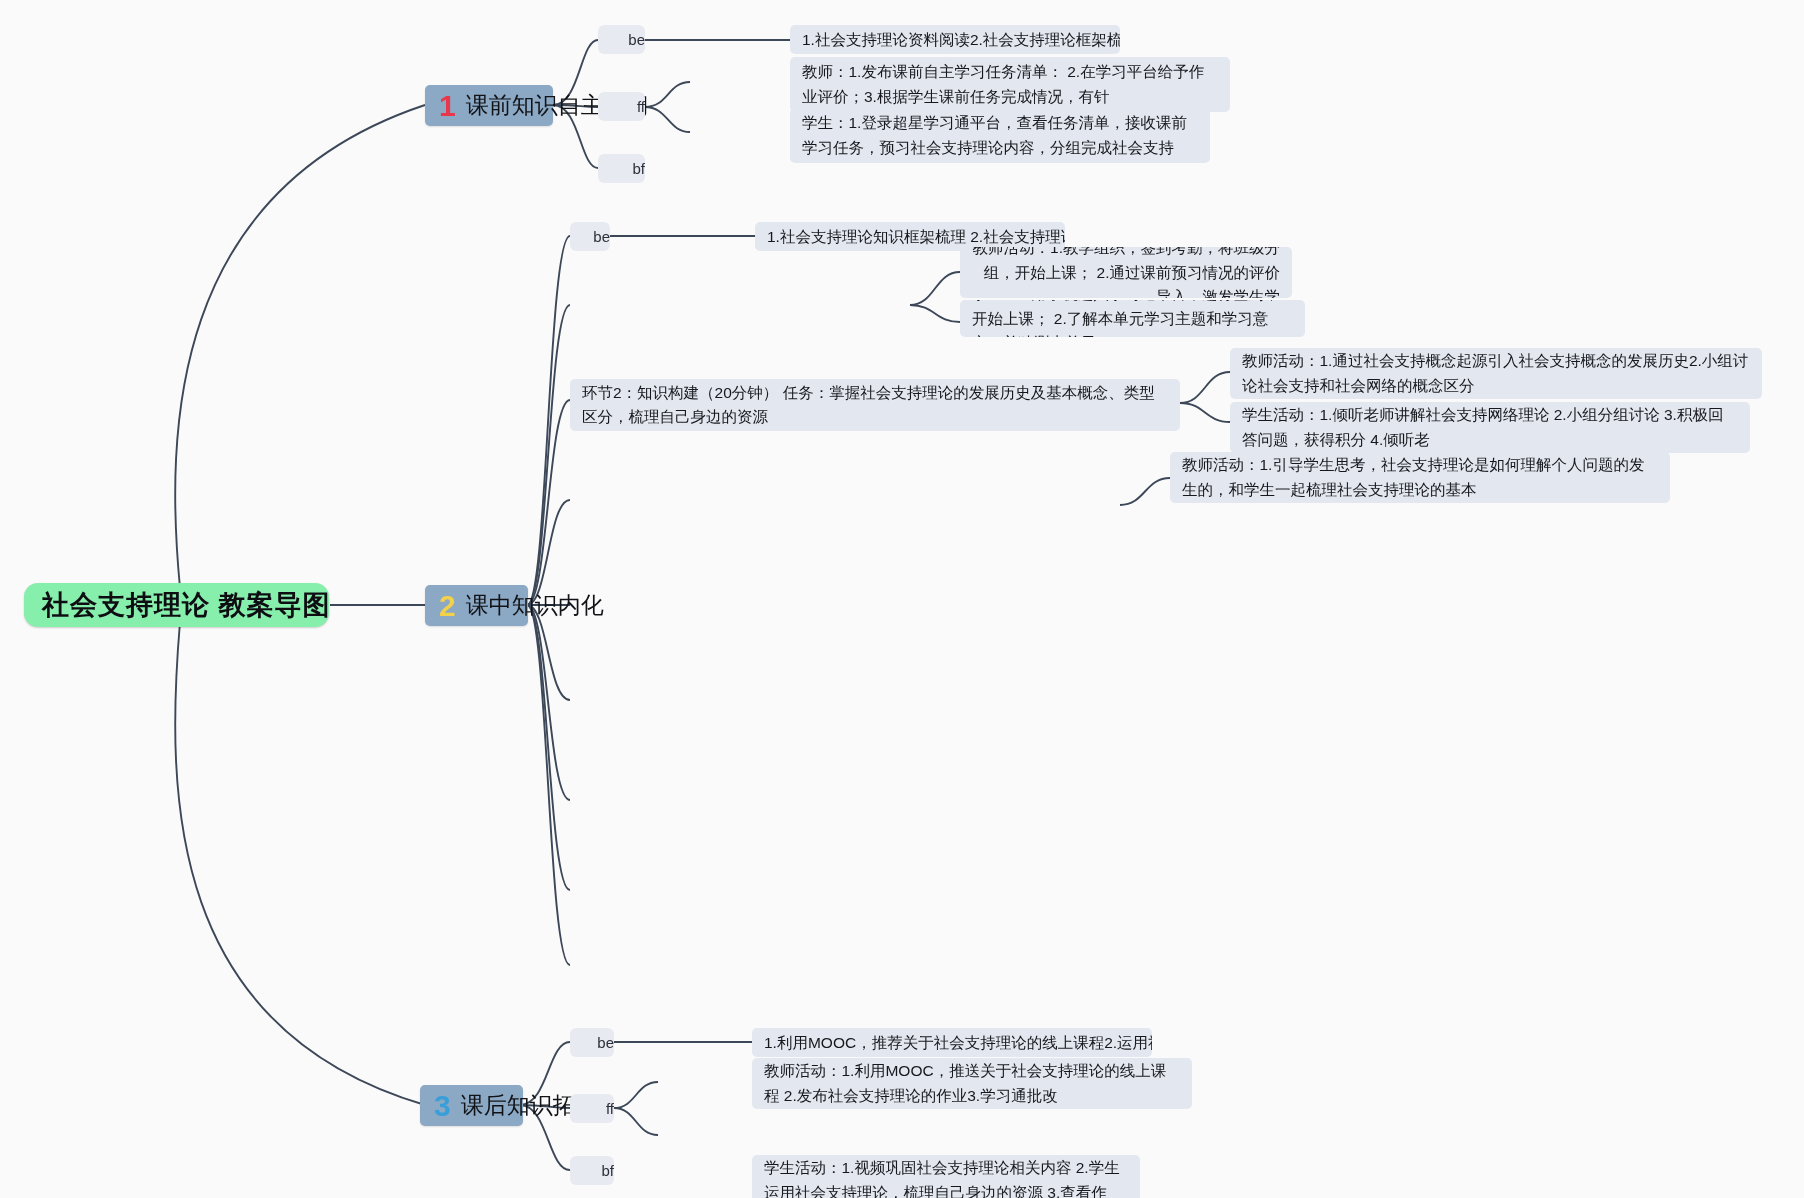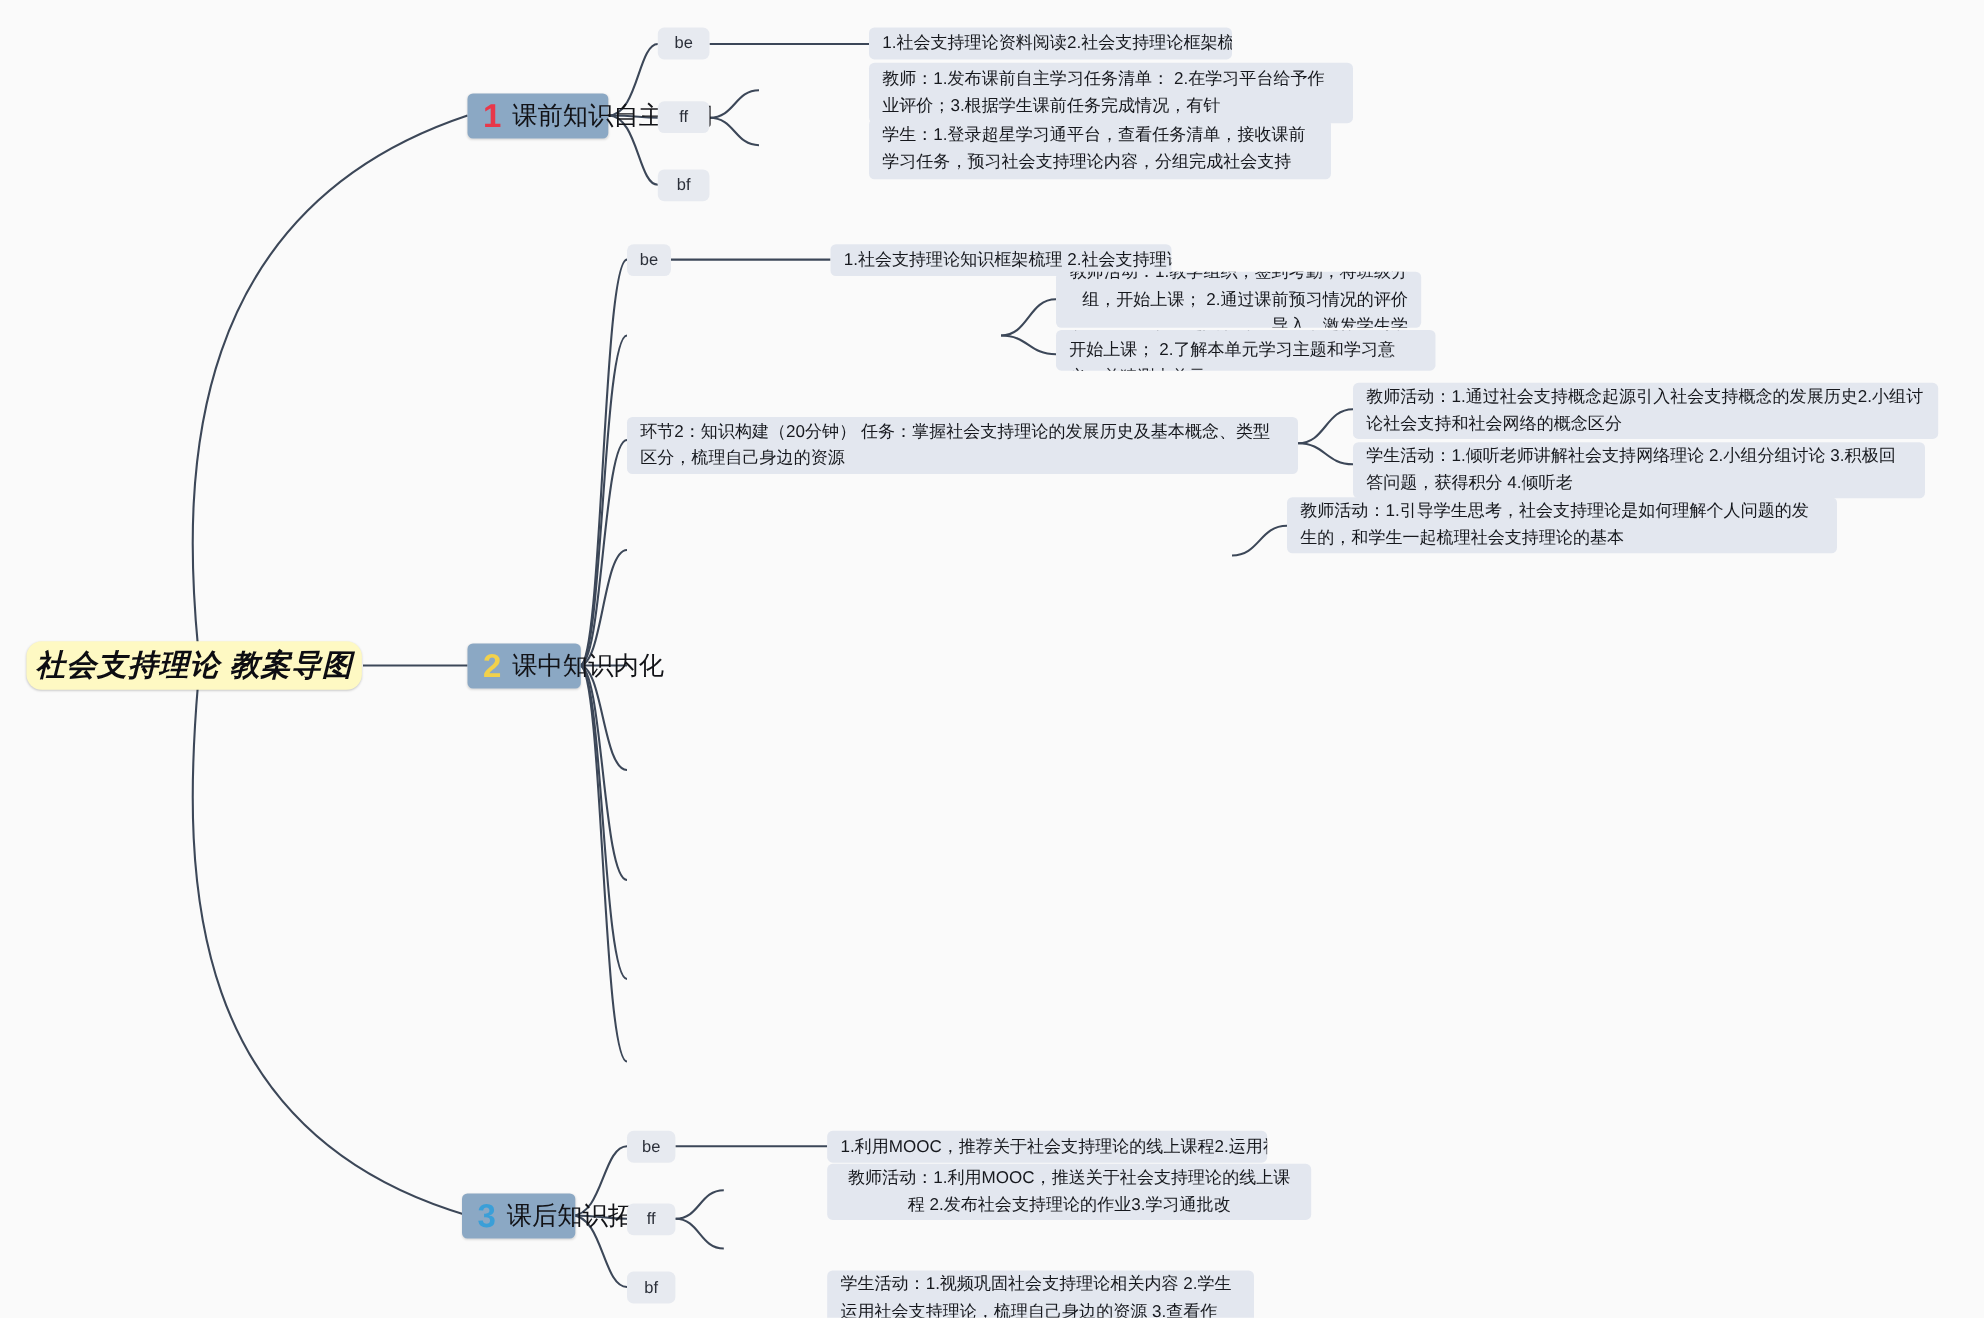--- a/index.html
+++ b/index.html
@@ -28,33 +28,31 @@
     height: 1198px;
     pointer-events: none;
   }
   .node {
     position: absolute;
     box-sizing: border-box;
   }
 
   
   .root-node {
-    background: #fef9c3;
+    background: #86efac;
     color: #0d0d12;
     border-radius: 14px;
     display: flex;
     align-items: center;
-    justify-content: center;
     padding: 0 18px;
     font-size: 27px;
     font-weight: bold;
     letter-spacing: 1px;
     white-space: nowrap;
     box-shadow: 0 1px 2px rgba(0,0,0,.18);
-    font-style: italic;
   }
 
   
   .branch-node {
     background: #8ba8c4;
     border-radius: 5px;
     display: flex;
     align-items: center;
     padding: 0 14px;
     gap: 10px;
@@ -71,21 +69,21 @@
     color: #121317;
     line-height: 1;
   }
 
   
   .tag-node {
     background: #e7eaf0;
     border-radius: 6px;
     display: flex;
     align-items: center;
-    justify-content: center;
+    justify-content: flex-end;
     font-size: 15px;
     color: #2b2f39;
     white-space: nowrap;
   }
 
   
   .leaf-node {
     background: #e3e7ef;
     border-radius: 5px;
     display: flex;
@@ -232,20 +230,20 @@
   <div class="node tag-node" style="left:570px; top:1094px; width:44px; height:29px;">
     <span>ff</span>
   </div>
   <div class="node tag-node" style="left:570px; top:1156px; width:44px; height:29px;">
     <span>bf</span>
   </div>
 
   <div class="node leaf-node one-line" style="left:752px; top:1028px; width:400px; height:29px;">
     <span class="leaf-text">1.利用MOOC，推荐关于社会支持理论的线上课程2.运用社会支持理论实际运用</span>
   </div>
-  <div class="node leaf-node" style="left:752px; top:1058px; width:440px; height:51px;text-align:center;">
+  <div class="node leaf-node" style="left:752px; top:1058px; width:440px; height:51px;">
     <span class="leaf-text">教师活动：1.利用MOOC，推送关于社会支持理论的线上课程 2.发布社会支持理论的作业3.学习通批改</span>
   </div>
   <div class="node leaf-node" style="left:752px; top:1112px; width:388px; height:51px;margin-top:43px;">
     <span class="leaf-text">学生活动：1.视频巩固社会支持理论相关内容 2.学生运用社会支持理论，梳理自己身边的资源 3.查看作</span>
   </div>
 
 </div>
 
 </body></html>

